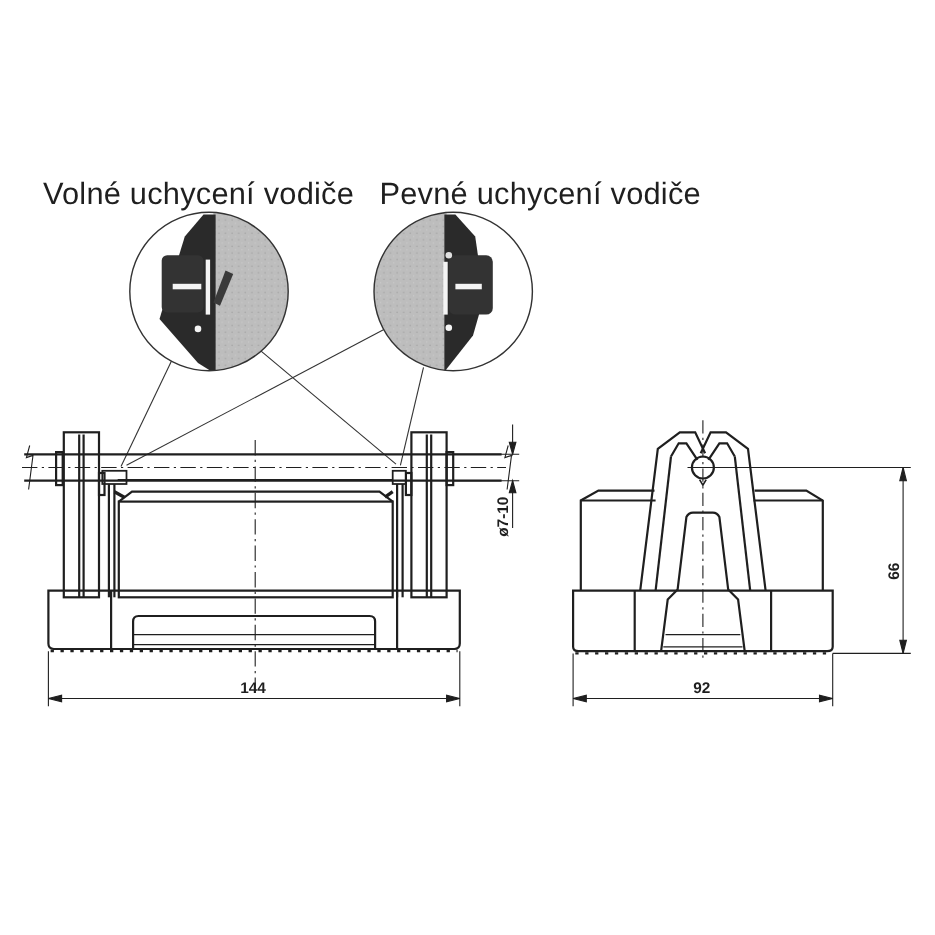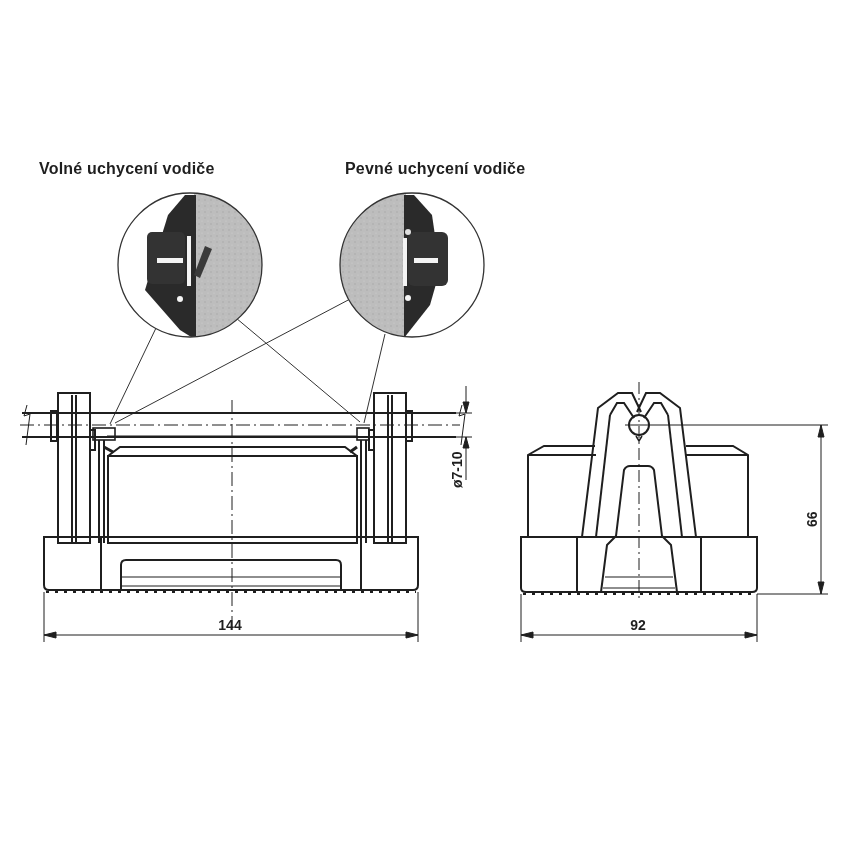--- a/index.html
+++ b/index.html
@@ -1,17 +1,17 @@
 <!DOCTYPE html>
 <html><head>
 <meta charset="utf-8">
 <style>
   html, body { margin: 0; padding: 0; background: #ffffff; }
   body { width: 850px; height: 850px; position: relative; overflow: hidden; font-family: "Liberation Sans", sans-serif; }
-  .caption { position: absolute; top: 160px; font-size: 16px; font-weight: bold; color: #1f1f1f; letter-spacing: 0.2px; white-space: nowrap; }
+  .caption { position: absolute; top: 160px; font-size: 28px; font-weight: normal; color: #1f1f1f; letter-spacing: 0.2px; white-space: nowrap; }
   #cap-left { left: 39px; }
   #cap-right { left: 315px; margin-left: 30px; }
   svg { position: absolute; left: 0; top: 0; }
   .dim { font-family: "Liberation Sans", sans-serif; font-weight: bold; font-size: 14px; fill: #1f1f1f; }
 </style>
 </head>
 <body>
 
 <div id="cap-left" class="caption">Volné uchycení vodiče</div>
 <div id="cap-right" class="caption">Pevné uchycení vodiče</div>

